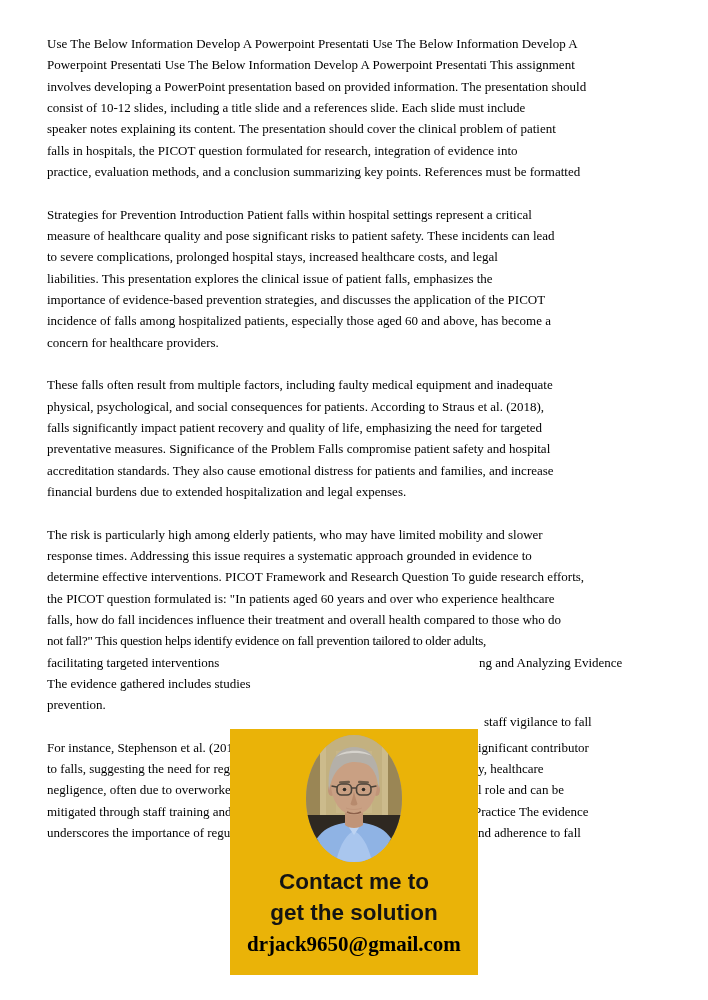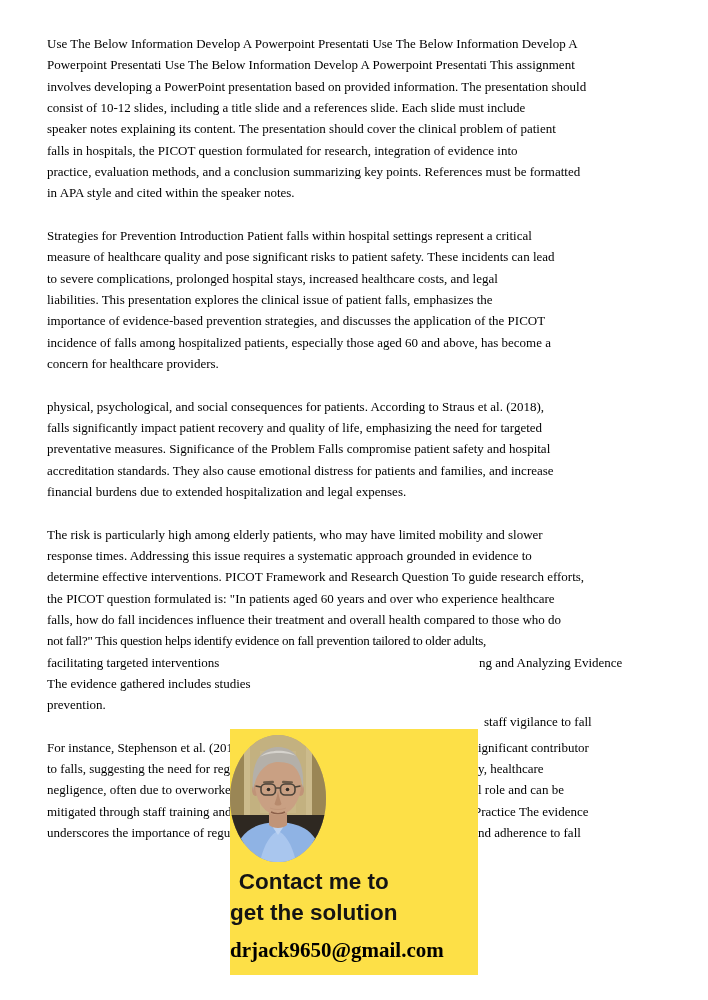--- a/index.html
+++ b/index.html
@@ -12,61 +12,61 @@
   #paragraphs{
     position:absolute;left:47px;top:33px;width:614px;
     font-size:13px;line-height:21.33px;
   }
   .para{margin:0 0 21.33px 0;}
   .tline{position:relative;height:21.33px;white-space:pre;}
   .tline .rfrag{position:absolute;top:0;white-space:pre;}
   .tight{letter-spacing:-0.28px;}
   .card{
     position:absolute;left:230px;top:729px;width:248px;height:246px;
-    background:#fde047;z-index:5;display:flex;flex-direction:column;align-items:flex-start;
+    background:#eab308;z-index:5;display:flex;flex-direction:column;align-items:center;
   }
   .photo{margin-top:6px;width:96px;height:127px;}
   .photo svg{display:block;width:96px;height:127px;}
   .card-heading{
     margin-top:4px;text-align:center;
     font-family:"Liberation Sans","DejaVu Sans",sans-serif;
     font-weight:700;font-size:22.5px;line-height:31px;color:#141414;
   }
   .card-email{
-    margin-top:9px;text-align:center;
+    margin-top:3px;text-align:center;
     font-family:"Liberation Serif","DejaVu Serif",serif;
     font-weight:700;font-size:21px;line-height:26px;color:#000;
   }
 </style>
 </head>
 <body>
 
 <div class="doc">
 
   <div id="paragraphs">
       <div class="para">
         <div class="tline">Use The Below Information Develop A Powerpoint Presentati Use The Below Information Develop A</div>
         <div class="tline">Powerpoint Presentati Use The Below Information Develop A Powerpoint Presentati This assignment</div>
         <div class="tline">involves developing a PowerPoint presentation based on provided information. The presentation should</div>
         <div class="tline">consist of 10-12 slides, including a title slide and a references slide. Each slide must include</div>
         <div class="tline">speaker notes explaining its content. The presentation should cover the clinical problem of patient</div>
         <div class="tline">falls in hospitals, the PICOT question formulated for research, integration of evidence into</div>
         <div class="tline">practice, evaluation methods, and a conclusion summarizing key points. References must be formatted</div>
-        <div class="tline">in APA style and cited within the speaker notes.</div>
       </div>
       <div class="para">
         <div class="tline">Strategies for Prevention Introduction Patient falls within hospital settings represent a critical</div>
         <div class="tline">measure of healthcare quality and pose significant risks to patient safety. These incidents can lead</div>
         <div class="tline">to severe complications, prolonged hospital stays, increased healthcare costs, and legal</div>
         <div class="tline">liabilities. This presentation explores the clinical issue of patient falls, emphasizes the</div>
         <div class="tline">importance of evidence-based prevention strategies, and discusses the application of the PICOT</div>
         <div class="tline">incidence of falls among hospitalized patients, especially those aged 60 and above, has become a</div>
         <div class="tline">concern for healthcare providers.</div>
       </div>
       <div class="para">
+        <div class="tline">These falls often result from multiple factors, including faulty medical equipment and inadequate</div>
         <div class="tline">physical, psychological, and social consequences for patients. According to Straus et al. (2018),</div>
         <div class="tline">falls significantly impact patient recovery and quality of life, emphasizing the need for targeted</div>
         <div class="tline">preventative measures. Significance of the Problem Falls compromise patient safety and hospital</div>
         <div class="tline">accreditation standards. They also cause emotional distress for patients and families, and increase</div>
         <div class="tline">financial burdens due to extended hospitalization and legal expenses.</div>
       </div>
       <div class="para">
         <div class="tline">The risk is particularly high among elderly patients, who may have limited mobility and slower</div>
         <div class="tline">response times. Addressing this issue requires a systematic approach grounded in evidence to</div>
         <div class="tline">determine effective interventions. PICOT Framework and Research Question To guide research efforts,</div>

